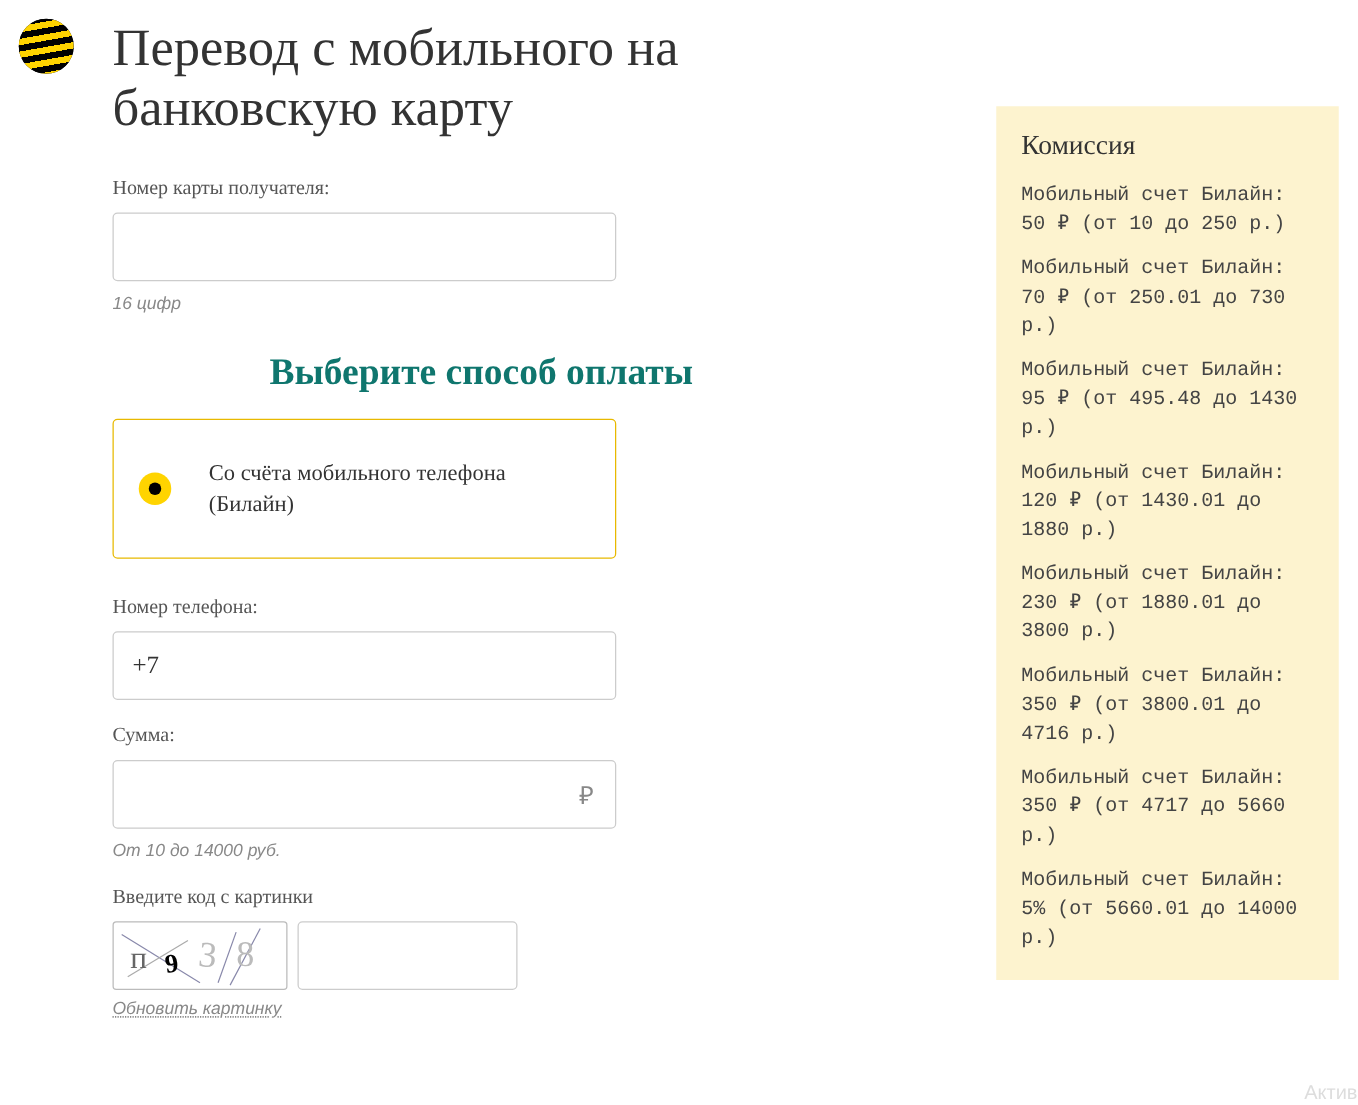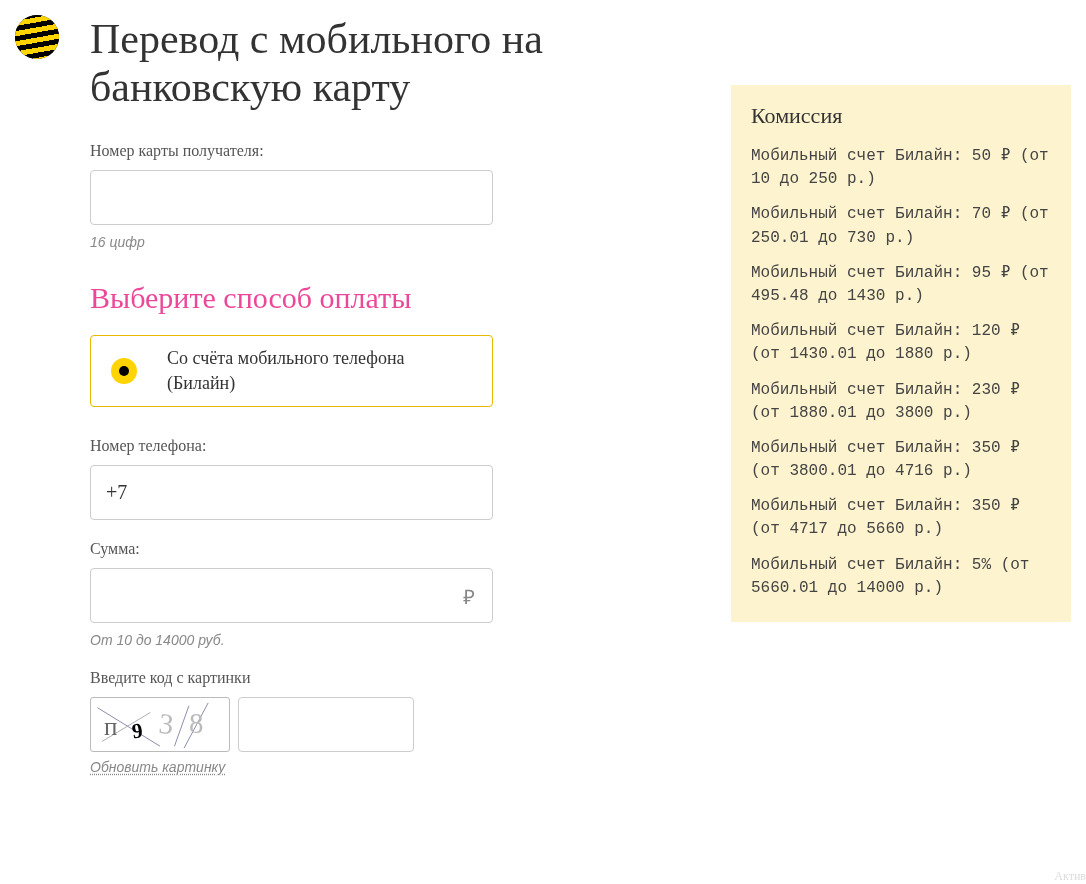--- a/index.html
+++ b/index.html
@@ -47,24 +47,25 @@
   h1 {
     font-size: 42px;
     font-weight: normal;
     margin: 0 0 30px 0;
     color: #333;
     line-height: 1.15;
     font-family: Georgia, serif;
   }
   h2 {
     font-size: 30px;
-    font-weight: normal;
+    font-weight: bold;
     margin: 30px 0 20px 0;
-    color: #ec4899;
-    font-family: Georgia, serif;
+    color: #0f766e;
+    font-family: Georgia, serif;
+    text-align: center;
   }
   .field-group {
     margin-bottom: 20px;
   }
   .field-label {
     font-size: 16px;
     color: #555;
     margin-bottom: 10px;
     font-family: Georgia, serif;
   }
@@ -96,21 +97,21 @@
     font-style: italic;
     color: #888;
     margin-top: 8px;
     font-family: Arial, sans-serif;
     line-height: 1.3;
   }
   .payment-option {
     width: 403px;
     border: 1px solid #e8b900;
     border-radius: 4px;
-    padding: 10px 20px;
+    padding: 30px 20px;
     display: flex;
     align-items: center;
     cursor: pointer;
     margin-bottom: 30px;
   }
   .radio-dot {
     width: 26px;
     height: 26px;
     border-radius: 50%;
     background: #ffd400;
@@ -160,21 +161,21 @@
   }
   .refresh-link {
     font-size: 14px;
     font-style: italic;
     color: #888;
     text-decoration: underline dotted;
     cursor: pointer;
     font-family: Arial, sans-serif;
   }
   .side-col {
-    width: 340px;
+    width: 274px;
     margin-left: auto;
   }
   .commission-box {
     background: #fdf3cf;
     padding: 18px 20px 22px 20px;
     margin-top: 70px;
   }
   .commission-title {
     font-size: 22px;
     color: #333;
@@ -187,22 +188,22 @@
     line-height: 1.45;
     margin-bottom: 12px;
     font-family: Liberation Mono, monospace;
   }
   .commission-item:last-child { margin-bottom: 0; }
   .watermark {
     position: fixed;
     right: 0;
     bottom: 0;
     color: #ddd;
-    font-size: 12px;
-    font-family: Liberation Serif, serif;
+    font-size: 16px;
+    font-family: Liberation Sans, sans-serif;
   }
 </style>
 </head>
 <body>
 
 <div class="container">
   <div class="logo-col">
     <div class="logo"></div>
   </div>
 

